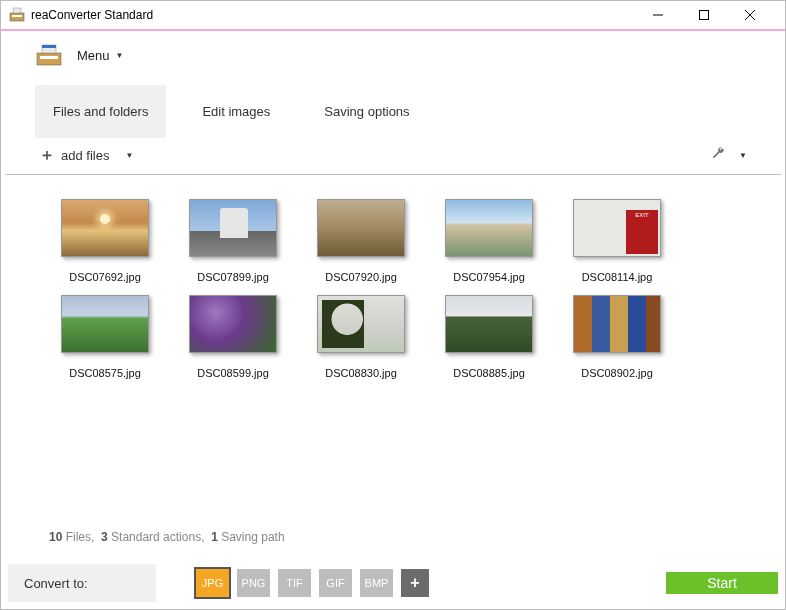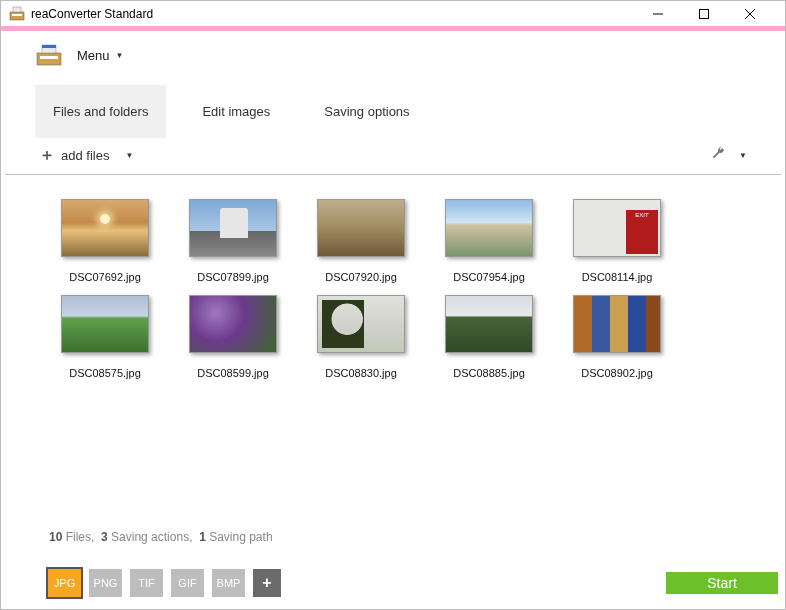--- a/index.html
+++ b/index.html
@@ -1,19 +1,19 @@
 <!DOCTYPE html>
 <html><head>
 <meta charset="utf-8">
 <style>
   * { box-sizing: border-box; margin: 0; padding: 0; font-family: "Segoe UI", Tahoma, sans-serif; }
   body { background: #fff; width: 786px; height: 610px; overflow: hidden; border: 1px solid #bbb; }
 
   
-  .titlebar { height: 30px; display: flex; align-items: center; padding: 0 12px 0 8px; border-bottom: 5px solid #f9a8d4; }
+  .titlebar { height: 30px; display: flex; align-items: center; padding: 0 12px 0 8px; border-bottom: 2px solid #f9a8d4; }
   .titlebar .app-icon { width: 16px; height: 16px; margin-right: 6px; }
   .titlebar .title { font-size: 12px; color: #000; flex: 1; }
   .win-controls { display: flex; height: 100%; }
   .win-btn { width: 46px; height: 100%; display: flex; align-items: center; justify-content: center; cursor: pointer; }
   .win-btn svg { width: 10px; height: 10px; }
 
   
   .menubar { height: 48px; display: flex; align-items: center; padding: 0 34px; }
   .menu-icon { width: 28px; height: 24px; margin-right: 14px; }
   .menu-label { font-size: 13px; color: #222; margin-right: 6px; }
@@ -176,26 +176,27 @@
   <div class="thumb">
       <div class="img ph9"></div>
       <div class="fname">DSC08902.jpg</div>
     </div>
 </div>
 
 <div class="status">
   <b>10</b>
   <span>Files,</span>
   &nbsp;<b>3</b>
-  <span>Saving actions,</span>
+  <span>Standard actions,</span>
   &nbsp;<b>1</b>
   <span>Saving path</span>
 </div>
 
 <div class="bottombar">
+  <div class="convert-label">Convert to:</div>
   <div class="fmt-row">
     <div class="fmt active">JPG</div>
     <div class="fmt">PNG</div>
     <div class="fmt">TIF</div>
     <div class="fmt">GIF</div>
     <div class="fmt">BMP</div>
     <div class="fmt plus">+</div>
   </div>
   <div class="start-btn">Start</div>
 </div>

